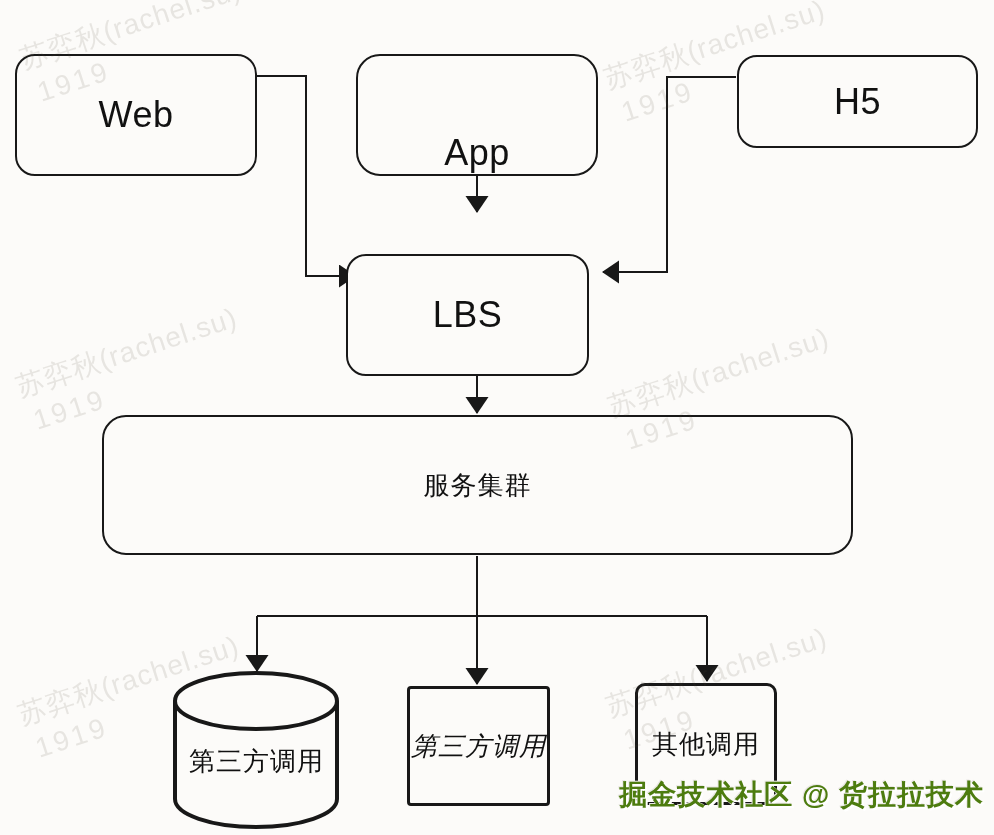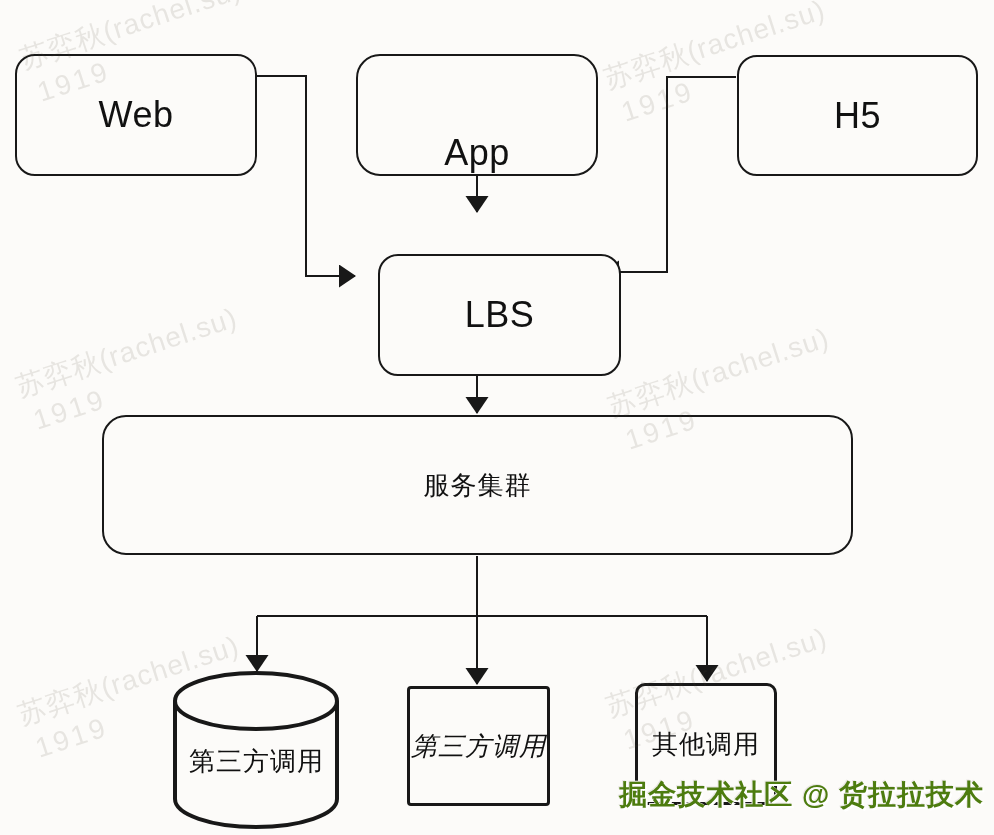--- a/index.html
+++ b/index.html
@@ -20,22 +20,22 @@
     color:#111;
     z-index:2;
     box-sizing:border-box;
     text-align:center;
   }
   .latin{font-size:36px;letter-spacing:0.5px;margin-top:40px;}
   .cjk{font-size:26px;letter-spacing:1px;}
 
   .node-web{left:15px;top:14px;width:242px;height:122px;border-radius:20px;}
   .node-app{left:356px;top:14px;width:242px;height:122px;border-radius:24px;align-items:flex-end;}
-  .node-h5{left:737px;top:15px;width:241px;height:121px;border-radius:20px;}
-  .node-lbs{left:378px;top:214px;width:243px;height:122px;border-radius:20px;}
+  .node-h5{left:737px;top:15px;width:241px;height:93px;border-radius:20px;}
+  .node-lbs{left:346px;top:214px;width:243px;height:122px;border-radius:20px;}
   .node-cluster{left:102px;top:415px;width:751px;height:140px;border-radius:24px;text-align:right;}
   .node-third{left:407px;top:686px;width:143px;height:120px;border:3.5px solid #181818;border-radius:4px;font-style:italic;}
   .node-other{left:635px;top:683px;width:142px;height:122px;border:3.5px solid #181818;border-radius:10px;}
 
   .cyl-label{
     position:absolute;left:176px;top:744px;width:161px;
     z-index:2;text-align:center;color:#111;
   }
 
   .wm{

